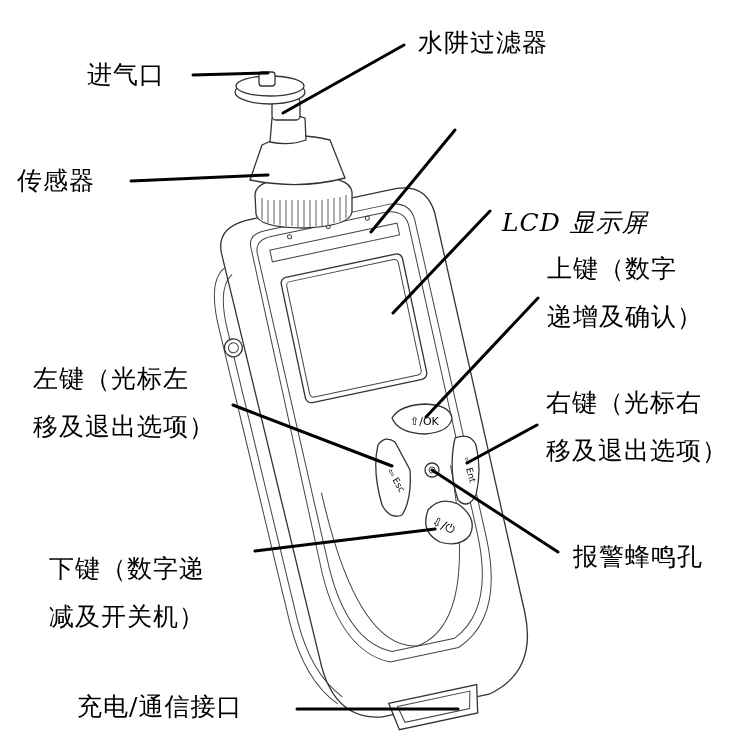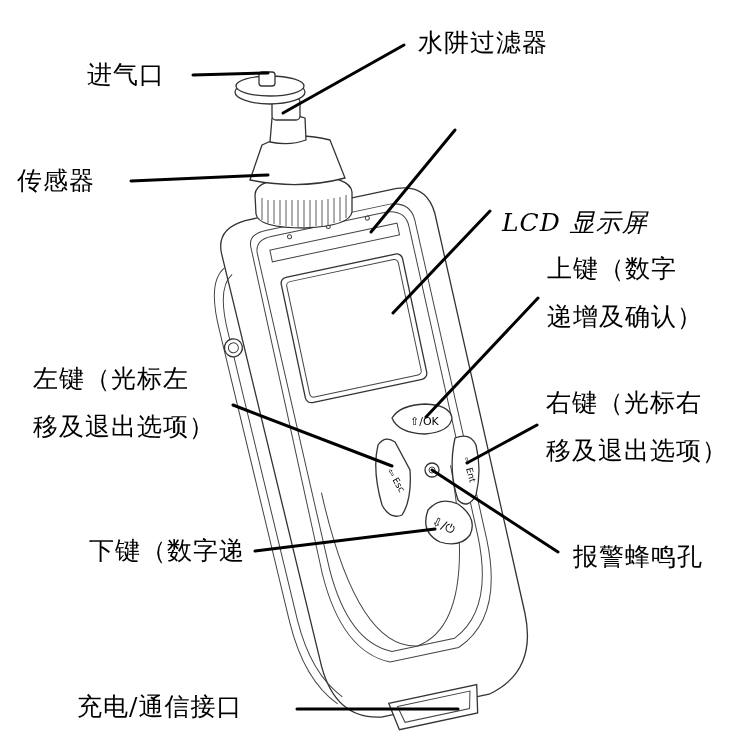--- a/index.html
+++ b/index.html
@@ -136,20 +136,21 @@
   <div class="lbl" style="left:33px; top:362px;">
     <span class="line">左键（光标左</span>
     <span class="line" style="margin-top:14px;">移及退出选项）</span>
   </div>
 
   <div class="lbl" style="left:546px; top:386px;">
     <span class="line">右键（光标右</span>
     <span class="line" style="margin-top:14px;">移及退出选项）</span>
   </div>
 
-  <div class="lbl" style="left:49px; top:534px;margin-left:40px;">
+  <div class="lbl" style="left:49px; top:552px;">
     <span class="line">下键（数字递</span>
+    <span class="line" style="margin-top:14px;">减及开关机）</span>
   </div>
 
   <div class="lbl" style="left:573px; top:540px;">报警蜂鸣孔</div>
   <div class="lbl" style="left:77px; top:690px;">充电/通信接口</div>
 
 </div>
 
 </body></html>

